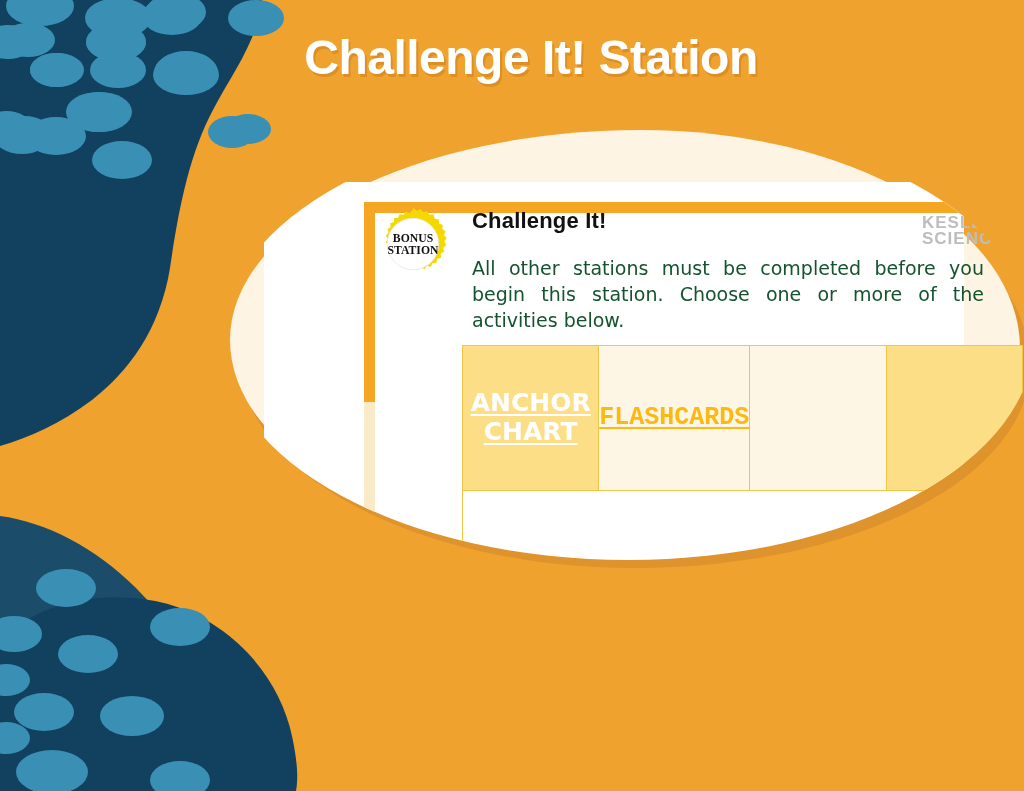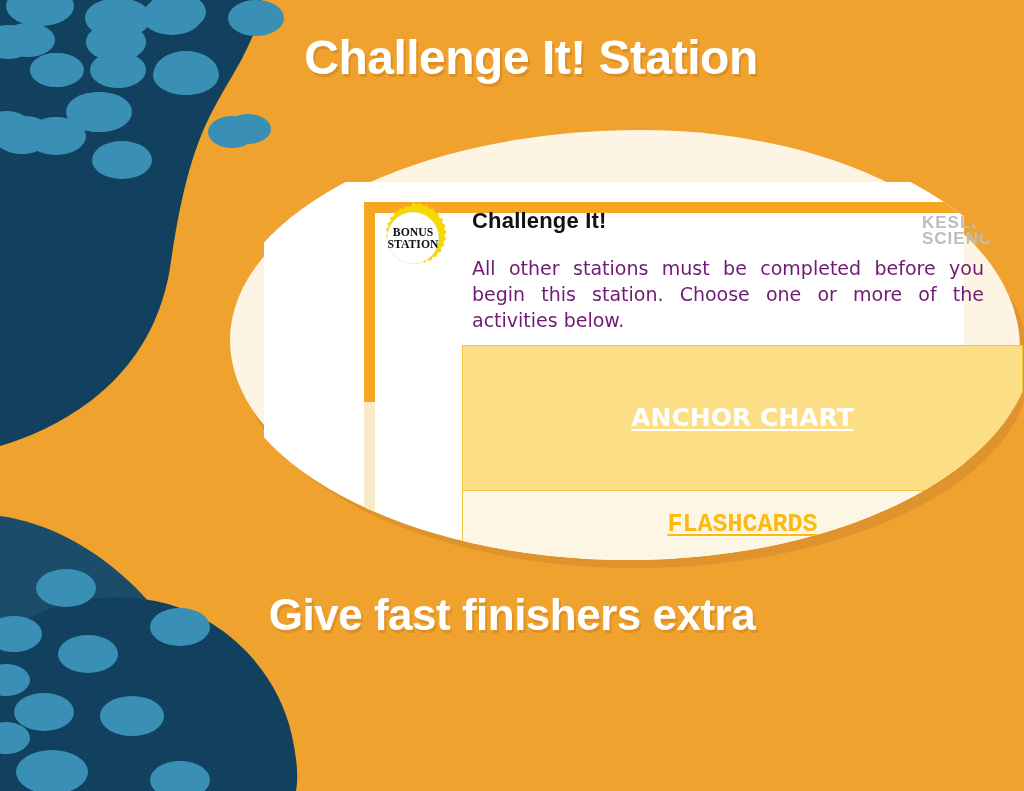--- a/index.html
+++ b/index.html
@@ -92,35 +92,35 @@
   }
   .bar-top-pale{
     position:absolute;left:142px;top:82px;
     width:660px;height:11px;
     background:#FAEBC8;
     z-index:2;
   }
 
   
   .badge{
-    position:absolute;left:152px;top:79px;width:78px;height:78px;z-index:6;
+    position:absolute;left:152px;top:85px;width:78px;height:78px;z-index:6;
   }
   .badge svg{display:block;}
 
   
   .doc-head{
     position:absolute;left:250px;top:88px;z-index:6;
     color:#111;
     font-family:Liberation Sans, sans-serif;
     font-size:22px;font-weight:bold;
     letter-spacing:.2px;
   }
   .doc-body{
     position:absolute;left:250px;top:135px;width:512px;z-index:6;
-    color:#701a75;
+    color:#14532d;
     font-family:"DejaVu Sans", sans-serif;
     font-size:19px;
     line-height:1.37;
     text-align:justify;
   }
 
   
   .watermark{
     position:absolute;left:700px;top:95px;z-index:6;
     color:#BDBDBD;
@@ -130,21 +130,21 @@
     line-height:.95;
     letter-spacing:1px;
   }
 
   
   .act-table{
     position:absolute;left:240px;top:225px;
     width:560px;height:215px;
     z-index:6;
     display:grid;
-    grid-template-columns:1fr;
+    grid-template-columns:1fr 1fr 1fr 1fr;
     grid-auto-rows:145px 70px;
     border-top:1px solid #F2C545;
     border-left:1px solid #F2C545;
   }
   .cell{
     border-right:1px solid #F2C545;
     border-bottom:1px solid #F2C545;
     display:flex;align-items:center;justify-content:center;
     text-align:center;
     box-sizing:border-box;
@@ -307,16 +307,15 @@
           <span class="amber-t"></span>
         </div>
         <div class="cell y">
           <span class="white-t"></span>
         </div>
       </div>
     </div>
   </div>
 
   <div class="caption">
-    <span class="l1">Give fast finishers extra</span>
   </div>
 
 </div>
 
 </body></html>

